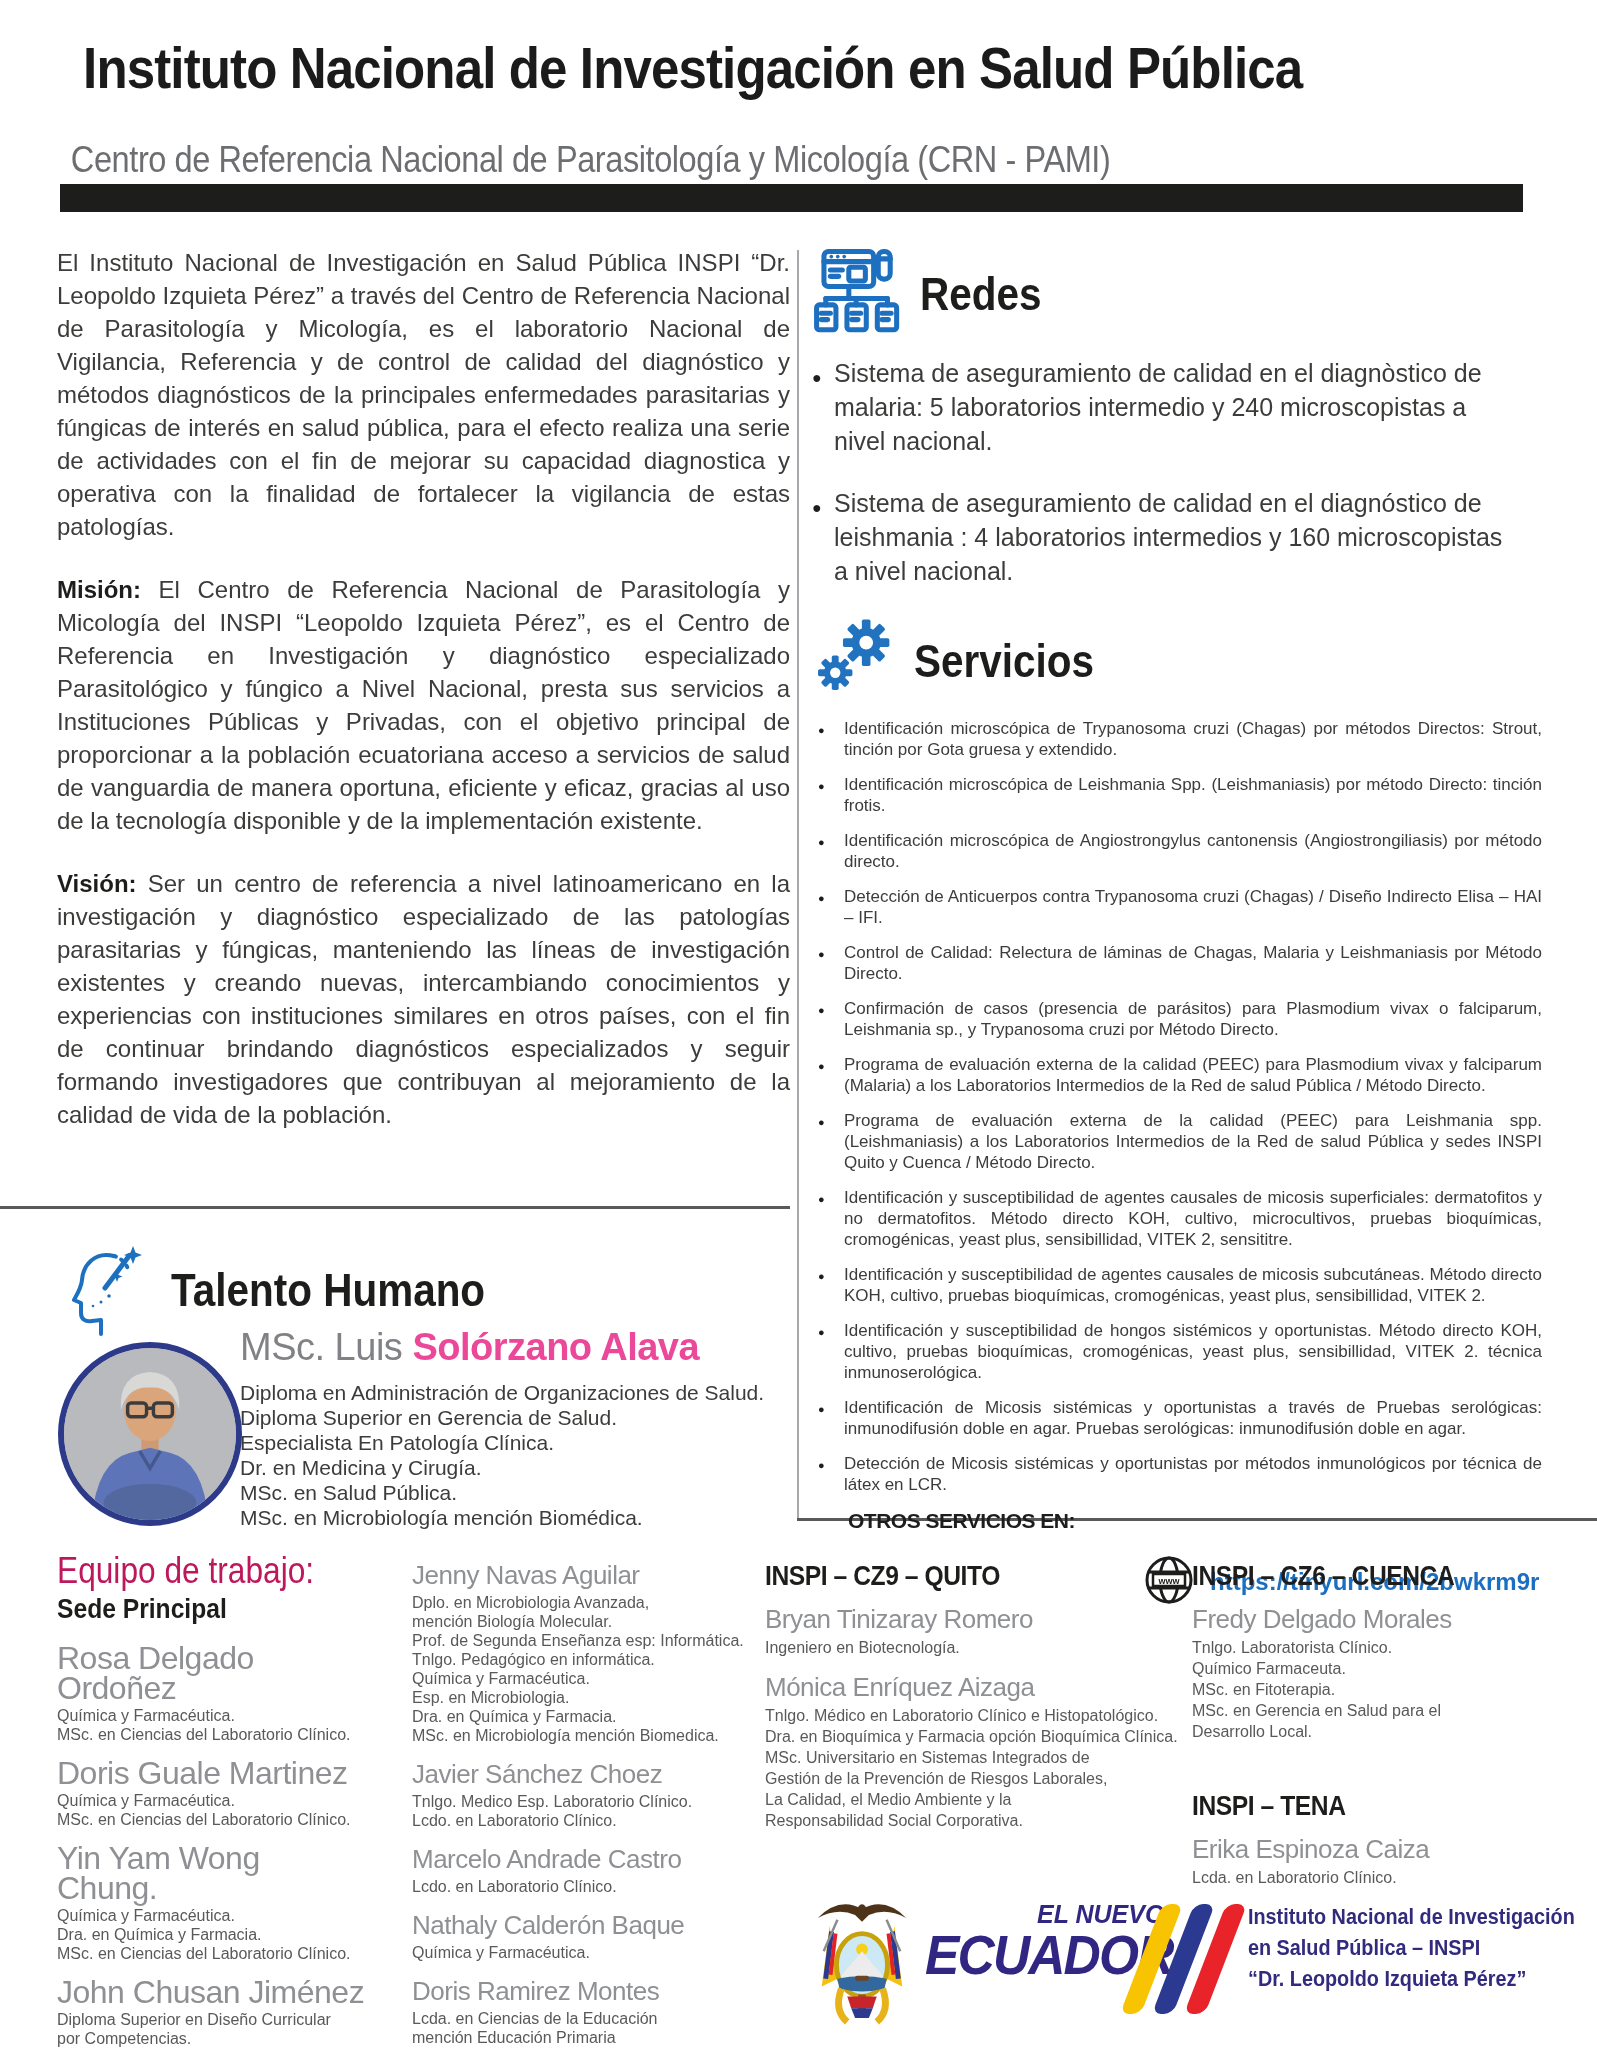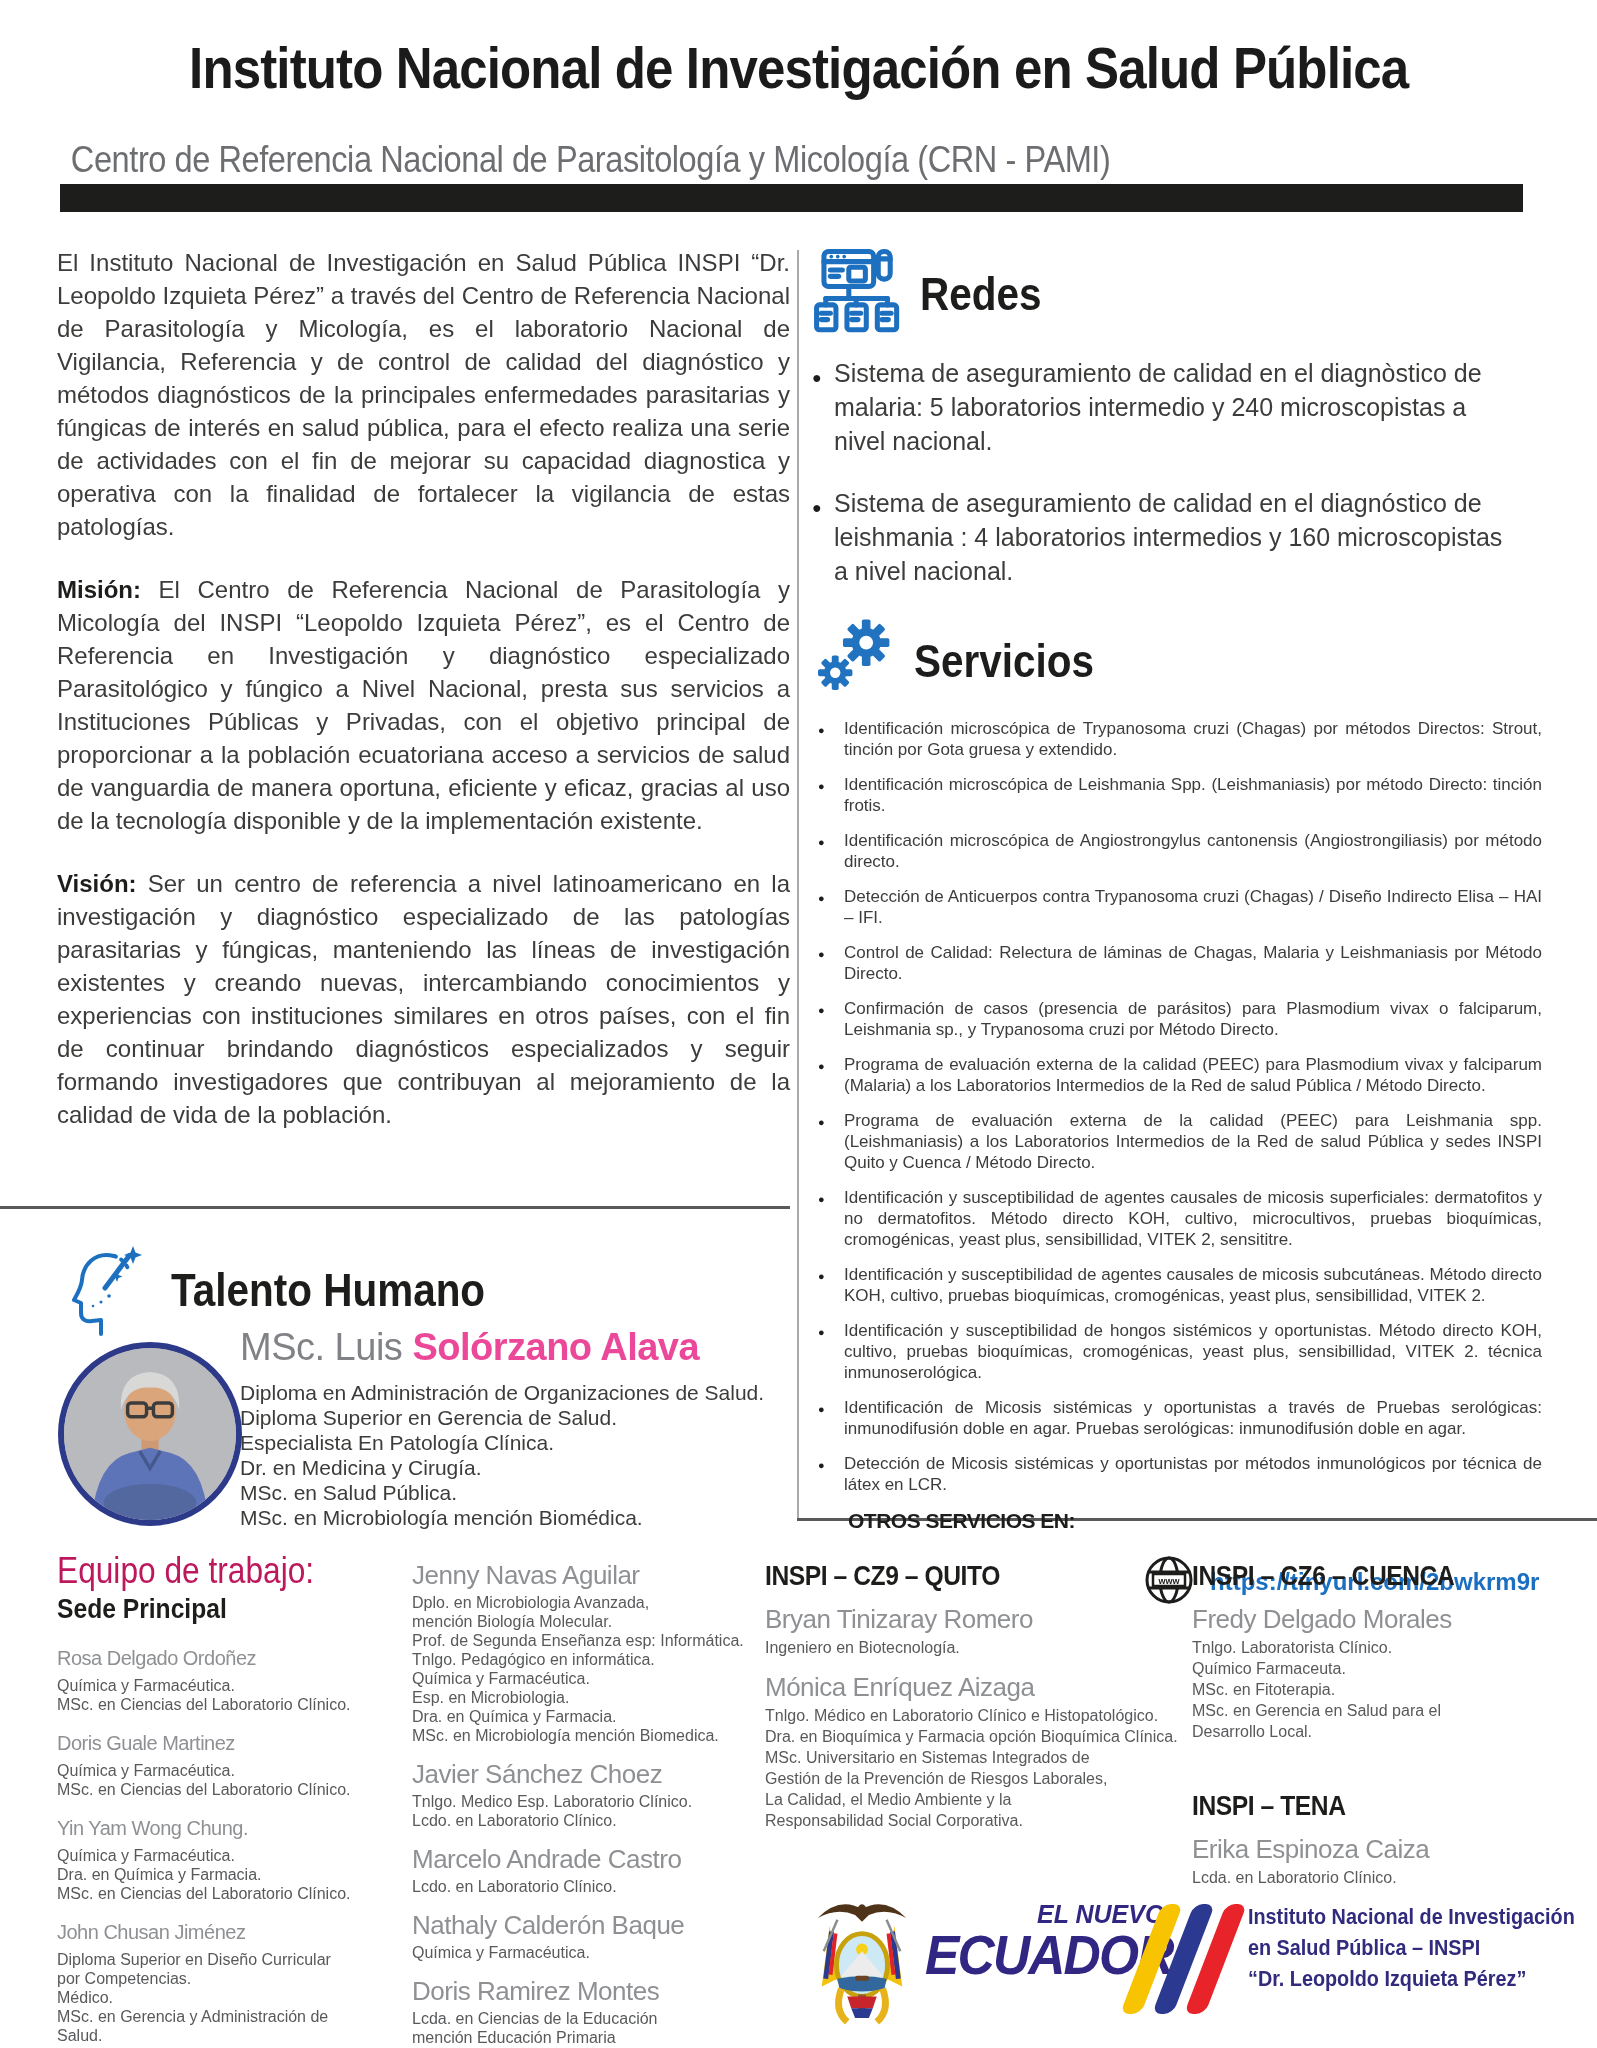--- a/index.html
+++ b/index.html
@@ -2,21 +2,21 @@
 <html><head>
 <meta charset="utf-8">
 <style>
   html,body{margin:0;padding:0;background:#ffffff;}
   .page{position:relative;width:1597px;height:2048px;background:#fff;overflow:hidden;
         font-family:"Liberation Sans","DejaVu Sans",sans-serif;color:#3c3c3b;}
   .cond{display:inline-block;transform:scaleX(0.88);transform-origin:left center;white-space:nowrap;}
   .cond-c{display:inline-block;transform:scaleX(0.88);transform-origin:center center;white-space:nowrap;}
 
   
-  .hdr-title{position:absolute;top:34px;left:0;right:0;text-align:center;
+  .hdr-title{position:absolute;top:34px;left:0;right:0;text-align:left;
              font-size:58px;font-weight:bold;color:#1b1b1b;letter-spacing:-1px;}
   .hdr-sub{position:absolute;top:112px;left:0;right:0;text-align:left;
            font-size:37px;color:#6d6e71;letter-spacing:-0.5px;margin-top:27px;}
   .black-bar{position:absolute;left:60px;top:184px;width:1463px;height:28px;background:#1d1d1b;}
 
   
   .divider-v{position:absolute;left:797px;top:250px;width:2px;height:1268px;background:#a7a9ac;}
   .hline-left{position:absolute;left:0;top:1206px;width:790px;height:3px;background:#58595b;}
   .hline-right{position:absolute;left:797px;top:1518px;width:800px;height:3px;background:#58595b;}
 
@@ -48,21 +48,21 @@
   .th-name b{color:#ec4899;}
   .avatar{position:absolute;left:58px;top:1342px;width:172px;height:172px;border-radius:50%;
           border:6px solid #2d3a8a;overflow:hidden;background:#b9babe;}
   .creds{position:absolute;left:240px;top:1380px;font-size:21px;line-height:25px;color:#3c3c3b;}
 
   
   .eq-col1{position:absolute;left:57px;top:1552px;width:310px;}
   .eq-title{font-size:36px;font-weight:normal;color:#be185d;line-height:1.08;}
   .eq-sub{font-size:28px;font-weight:bold;color:#1d1d1b;margin:2px 0 18px 0;}
   .person{margin-bottom:14px;}
-  .pname{font-size:20px;color:#8e9093;line-height:30px;margin-bottom:3px;letter-spacing:-0.5px;}
+  .pname{font-size:32px;color:#8e9093;line-height:30px;margin-bottom:3px;letter-spacing:-0.5px;}
   .pdet{font-size:16px;color:#58595b;line-height:19px;}
   .eq-col2{position:absolute;left:412px;top:1560px;width:350px;}
   .eq-col2 .pname{font-size:26px;}
   .sede-col{position:absolute;top:1560px;}
   .sede-quito{left:765px;width:425px;}
   .sede-cuenca{left:1192px;width:360px;}
   .sede-title{font-size:28px;font-weight:bold;color:#1d1d1b;margin-bottom:12px;letter-spacing:-0.5px;}
   .sede-col .pname{font-size:26px;}
   .sede-col .pdet{line-height:21px;}
   .sede-gap{height:34px;}

